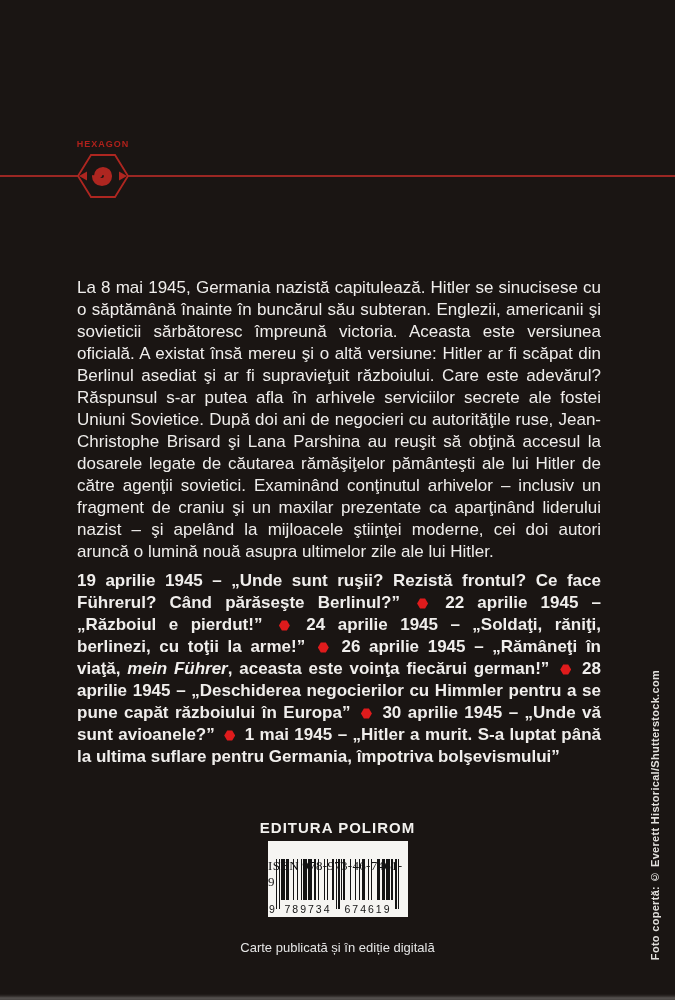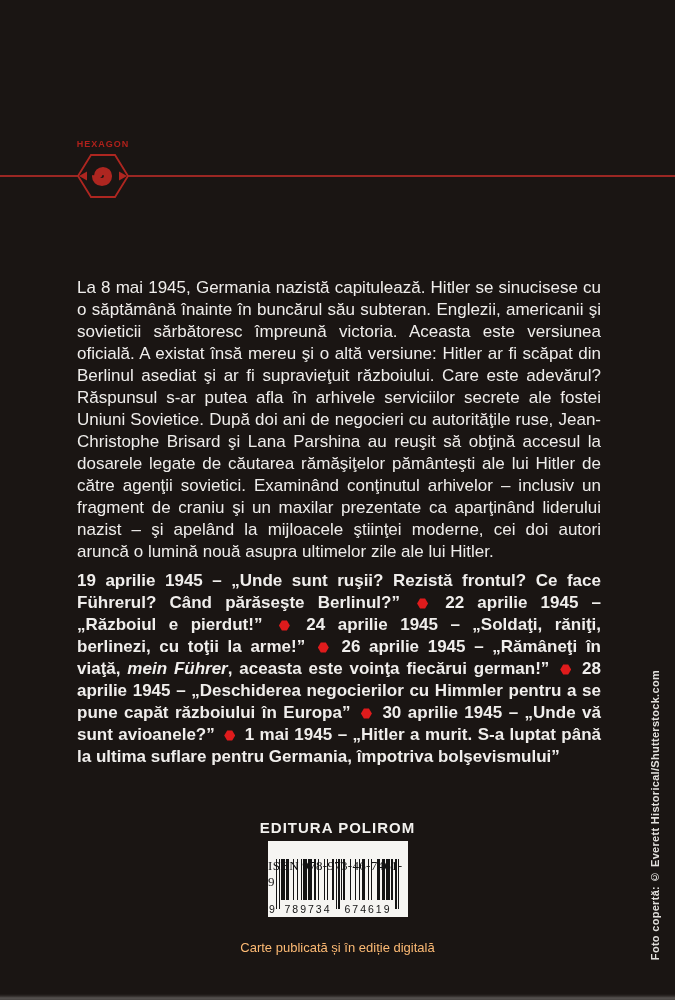--- a/index.html
+++ b/index.html
@@ -50,21 +50,21 @@
   .bars-wrap i{flex:none;width:1.3px;background:#141414;}
   .bc-digit-first{position:absolute;left:1px;bottom:2px;font-size:10.5px;}
   .bc-digits-left{position:absolute;left:13px;bottom:2px;width:54px;text-align:center;font-size:10.5px;letter-spacing:2px;}
   .bc-digits-right{position:absolute;left:73px;bottom:2px;width:54px;text-align:center;font-size:10.5px;letter-spacing:2px;}
   .website{
     position:absolute;left:0;top:920px;width:675px;text-align:center;
     color:#cbc8c5;font-size:19px;letter-spacing:2.5px;font-weight:normal;
   }
   .digital-note{
     position:absolute;left:0;top:940px;width:675px;text-align:center;
-    color:#fdba74;font-size:13px;
+    color:#e5e5e5;font-size:13px;
   }
   
   .photo-credit{
     position:absolute;right:14px;bottom:40px;
     writing-mode:vertical-rl;transform:rotate(180deg);
     color:#e2e0dd;font-size:11px;font-weight:bold;letter-spacing:0.3px;
   }
 </style>
 </head>
 <body>

